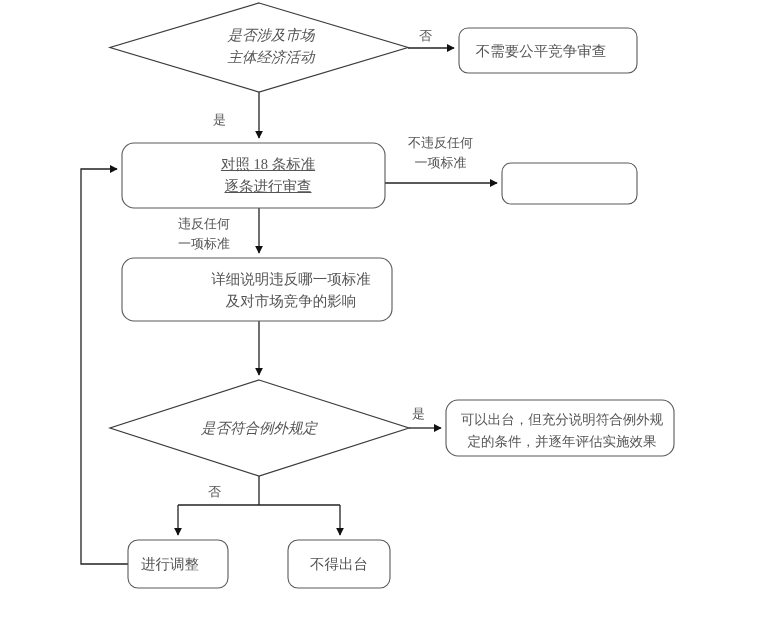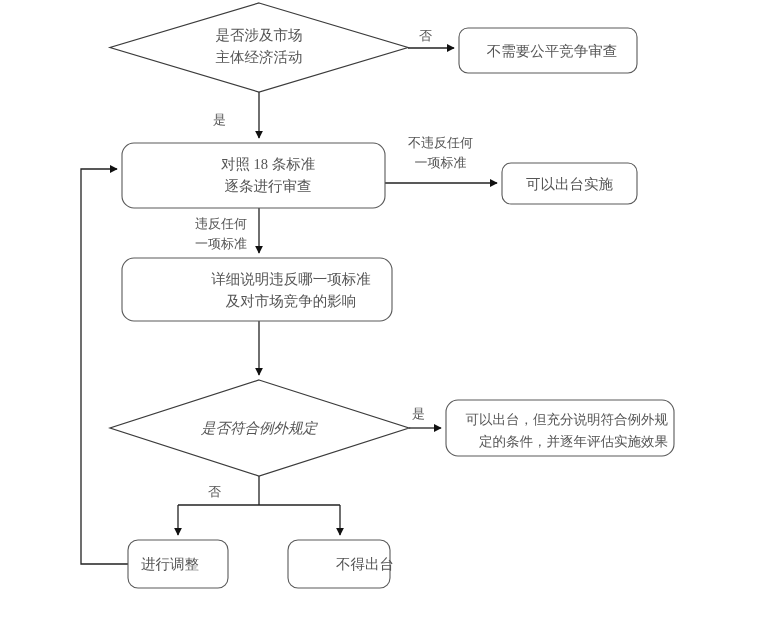--- a/index.html
+++ b/index.html
@@ -45,21 +45,21 @@
     position: absolute;
     color: #555555;
     font-size: 14.5px;
     line-height: 1.55;
     text-align: center;
     font-family: "Liberation Serif", "DejaVu Serif", serif;
     white-space: pre-line;
     pointer-events: none;
   }
   .node-text.left-align {
-    text-align: right;
+    text-align: center;
   }
   .edge-label {
     position: absolute;
     color: #555555;
     font-size: 13px;
     line-height: 1.5;
     font-family: "Liberation Serif", "DejaVu Serif", serif;
     white-space: pre-line;
     pointer-events: none;
   }
@@ -111,50 +111,49 @@
 
     <polygon class="node-diamond" points="259,380 409,428 259,476 110,428"></polygon>
 
     <rect class="node-shape" x="446" y="400" width="228" height="56" rx="12" ry="12"></rect>
 
     <rect class="node-shape" x="128" y="540" width="100" height="48" rx="10" ry="10"></rect>
 
     <rect class="node-shape" x="288" y="540" width="102" height="48" rx="10" ry="10"></rect>
   </svg>
 
-  <div class="node-text" style="left:139px; top:24px; width:240px;">是否涉及市场
+  <div class="node-text" style="left:151px; top:24px; width:240px;font-style:italic;">是否涉及市场
 主体经济活动</div>
 
-  <div class="node-text" style="left:459px; top:40px; width:164px;padding-left:11px;">不需要公平竞争审查</div>
+  <div class="node-text" style="left:459px; top:40px; width:164px;">不需要公平竞争审查</div>
 
-  <div class="node-text" style="left:122px; top:153px; width:292px;">对照 18 条标准
+  <div class="node-text" style="left:122px; top:153px; width:292px;text-decoration:underline;">对照 18 条标准
 逐条进行审查</div>
 
-  <div class="node-text" style="left:502px; top:173px; width:135px;">可以出台实施</div>
 
   <div class="node-text" style="left:122px; top:268px; width:270px;margin-left:34px;">详细说明违反哪一项标准
 及对市场竞争的影响</div>
 
   <div class="node-text" style="left:139px; top:417px; width:240px;font-style:italic;">是否符合例外规定</div>
 
   <div class="node-text left-align" style="left:456px; top:409px; width:212px; font-size:13.5px; line-height:1.6;">可以出台，但充分说明符合例外规
 定的条件，并逐年评估实施效果</div>
 
   <div class="node-text" style="left:128px; top:553px; width:84px;">进行调整</div>
 
-  <div class="node-text" style="left:288px; top:553px; width:102px;margin-left:26px;">不得出台</div>
+  <div class="node-text" style="left:288px; top:553px; width:102px;">不得出台</div>
 
   <div class="edge-label" style="left:419px; top:26px;">否</div>
 
   <div class="edge-label" style="left:213px; top:110px;">是</div>
 
   <div class="edge-label" style="left:408px; top:133px; text-align:center;">不违反任何
 一项标准</div>
 
-  <div class="edge-label" style="left:195px; top:214px; text-align:left;">违反任何
+  <div class="edge-label" style="left:178px; top:214px; text-align:left;">违反任何
 一项标准</div>
 
   <div class="edge-label" style="left:412px; top:404px;">是</div>
 
   <div class="edge-label" style="left:208px; top:482px;">否</div>
 
   <div class="hit" style="left:110px; top:3px; width:298px; height:89px;"></div>
   <div class="hit" style="left:459px; top:28px; width:178px; height:45px;"></div>
   <div class="hit" style="left:122px; top:143px; width:263px; height:65px;"></div>
   <div class="hit" style="left:502px; top:163px; width:135px; height:41px;"></div>

